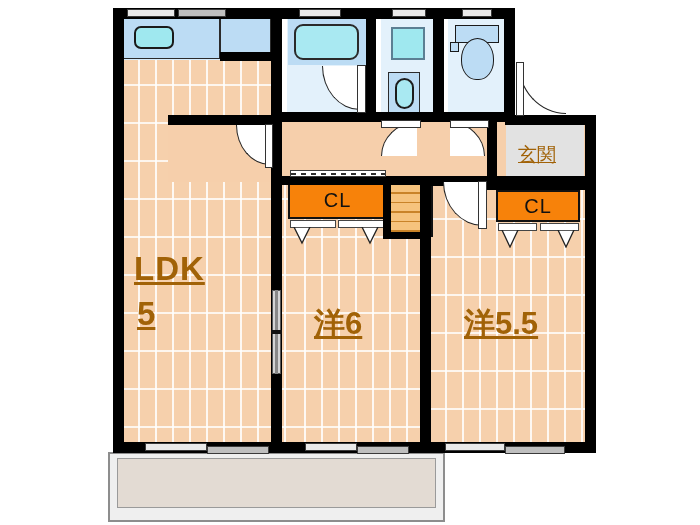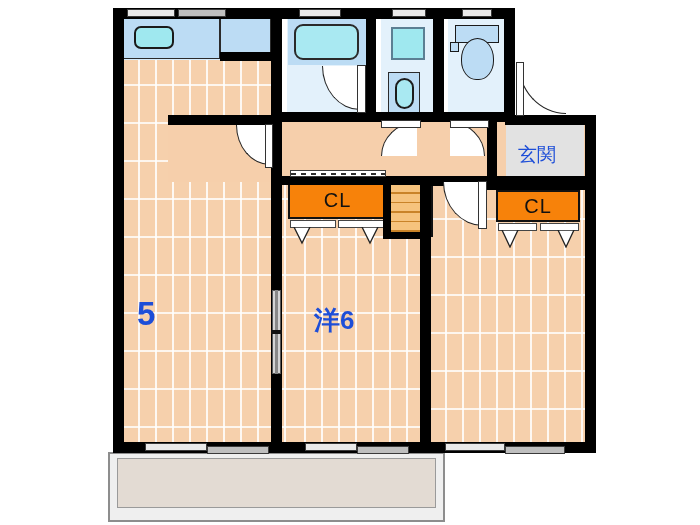--- a/index.html
+++ b/index.html
@@ -63,24 +63,24 @@
   .swing{position:absolute;box-sizing:border-box;background:#ffffff;}
   .swing.bl{border-left:1.8px solid #222;border-bottom:1.8px solid #222;
             border-bottom-left-radius:100%;}
   .swing.tr{border-right:1.8px solid #222;border-top:1.8px solid #222;
             border-top-right-radius:100%;}
   .swing.tl{border-left:1.8px solid #222;border-top:1.8px solid #222;
             border-top-left-radius:100%;}
   .leaf{position:absolute;background:#ffffff;border:1.4px solid #333;}
 
   
-  .label{position:absolute;color:#1d4ed8;font-weight:bold;white-space:nowrap;}
+  .label{position:absolute;color:#a16207;font-weight:bold;white-space:nowrap;text-decoration:underline;}
   .lbl-ldk{font-size:33px;letter-spacing:1px;}
   .lbl-num{font-size:33px;}
-  .lbl-room{font-size:26px;}
+  .lbl-room{font-size:31px;}
   .lbl-entry{font-size:19px;font-weight:normal;}
   .lbl-balcony{font-size:21px;font-weight:normal;letter-spacing:2px;}
 
   
   .balc-outer{border:2px solid #8d8d8d;background:#efefef;}
   .balc-inner{border:1.5px solid #9a9a9a;background:#e3dbd3;}
 </style>
 </head>
 <body>
 
@@ -213,18 +213,20 @@
 
   <div class="swing tr" style="left:450px;top:122px;width:35px;height:34px;"></div>
   <div class="leaf" style="left:450px;top:120px;width:37px;height:6px;"></div>
 
   <div class="swing bl" style="left:518px;top:62px;width:48px;height:52px;"></div>
   <div class="leaf" style="left:516px;top:62px;width:6px;height:52px;"></div>
 
   <div class="swing bl" style="left:443px;top:182px;width:40px;height:44px;"></div>
   <div class="leaf" style="left:478px;top:181px;width:7px;height:46px;"></div>
 
+  <div class="label lbl-ldk" style="left:134px;top:250px;">LDK</div>
   <div class="label lbl-num" style="left:137px;top:295px;">5</div>
 
   <div class="label lbl-room" style="left:314px;top:303px;">洋6</div>
 
+  <div class="label lbl-room" style="left:464px;top:303px;">洋5.5</div>
 
 </div>
 
 </body></html>

